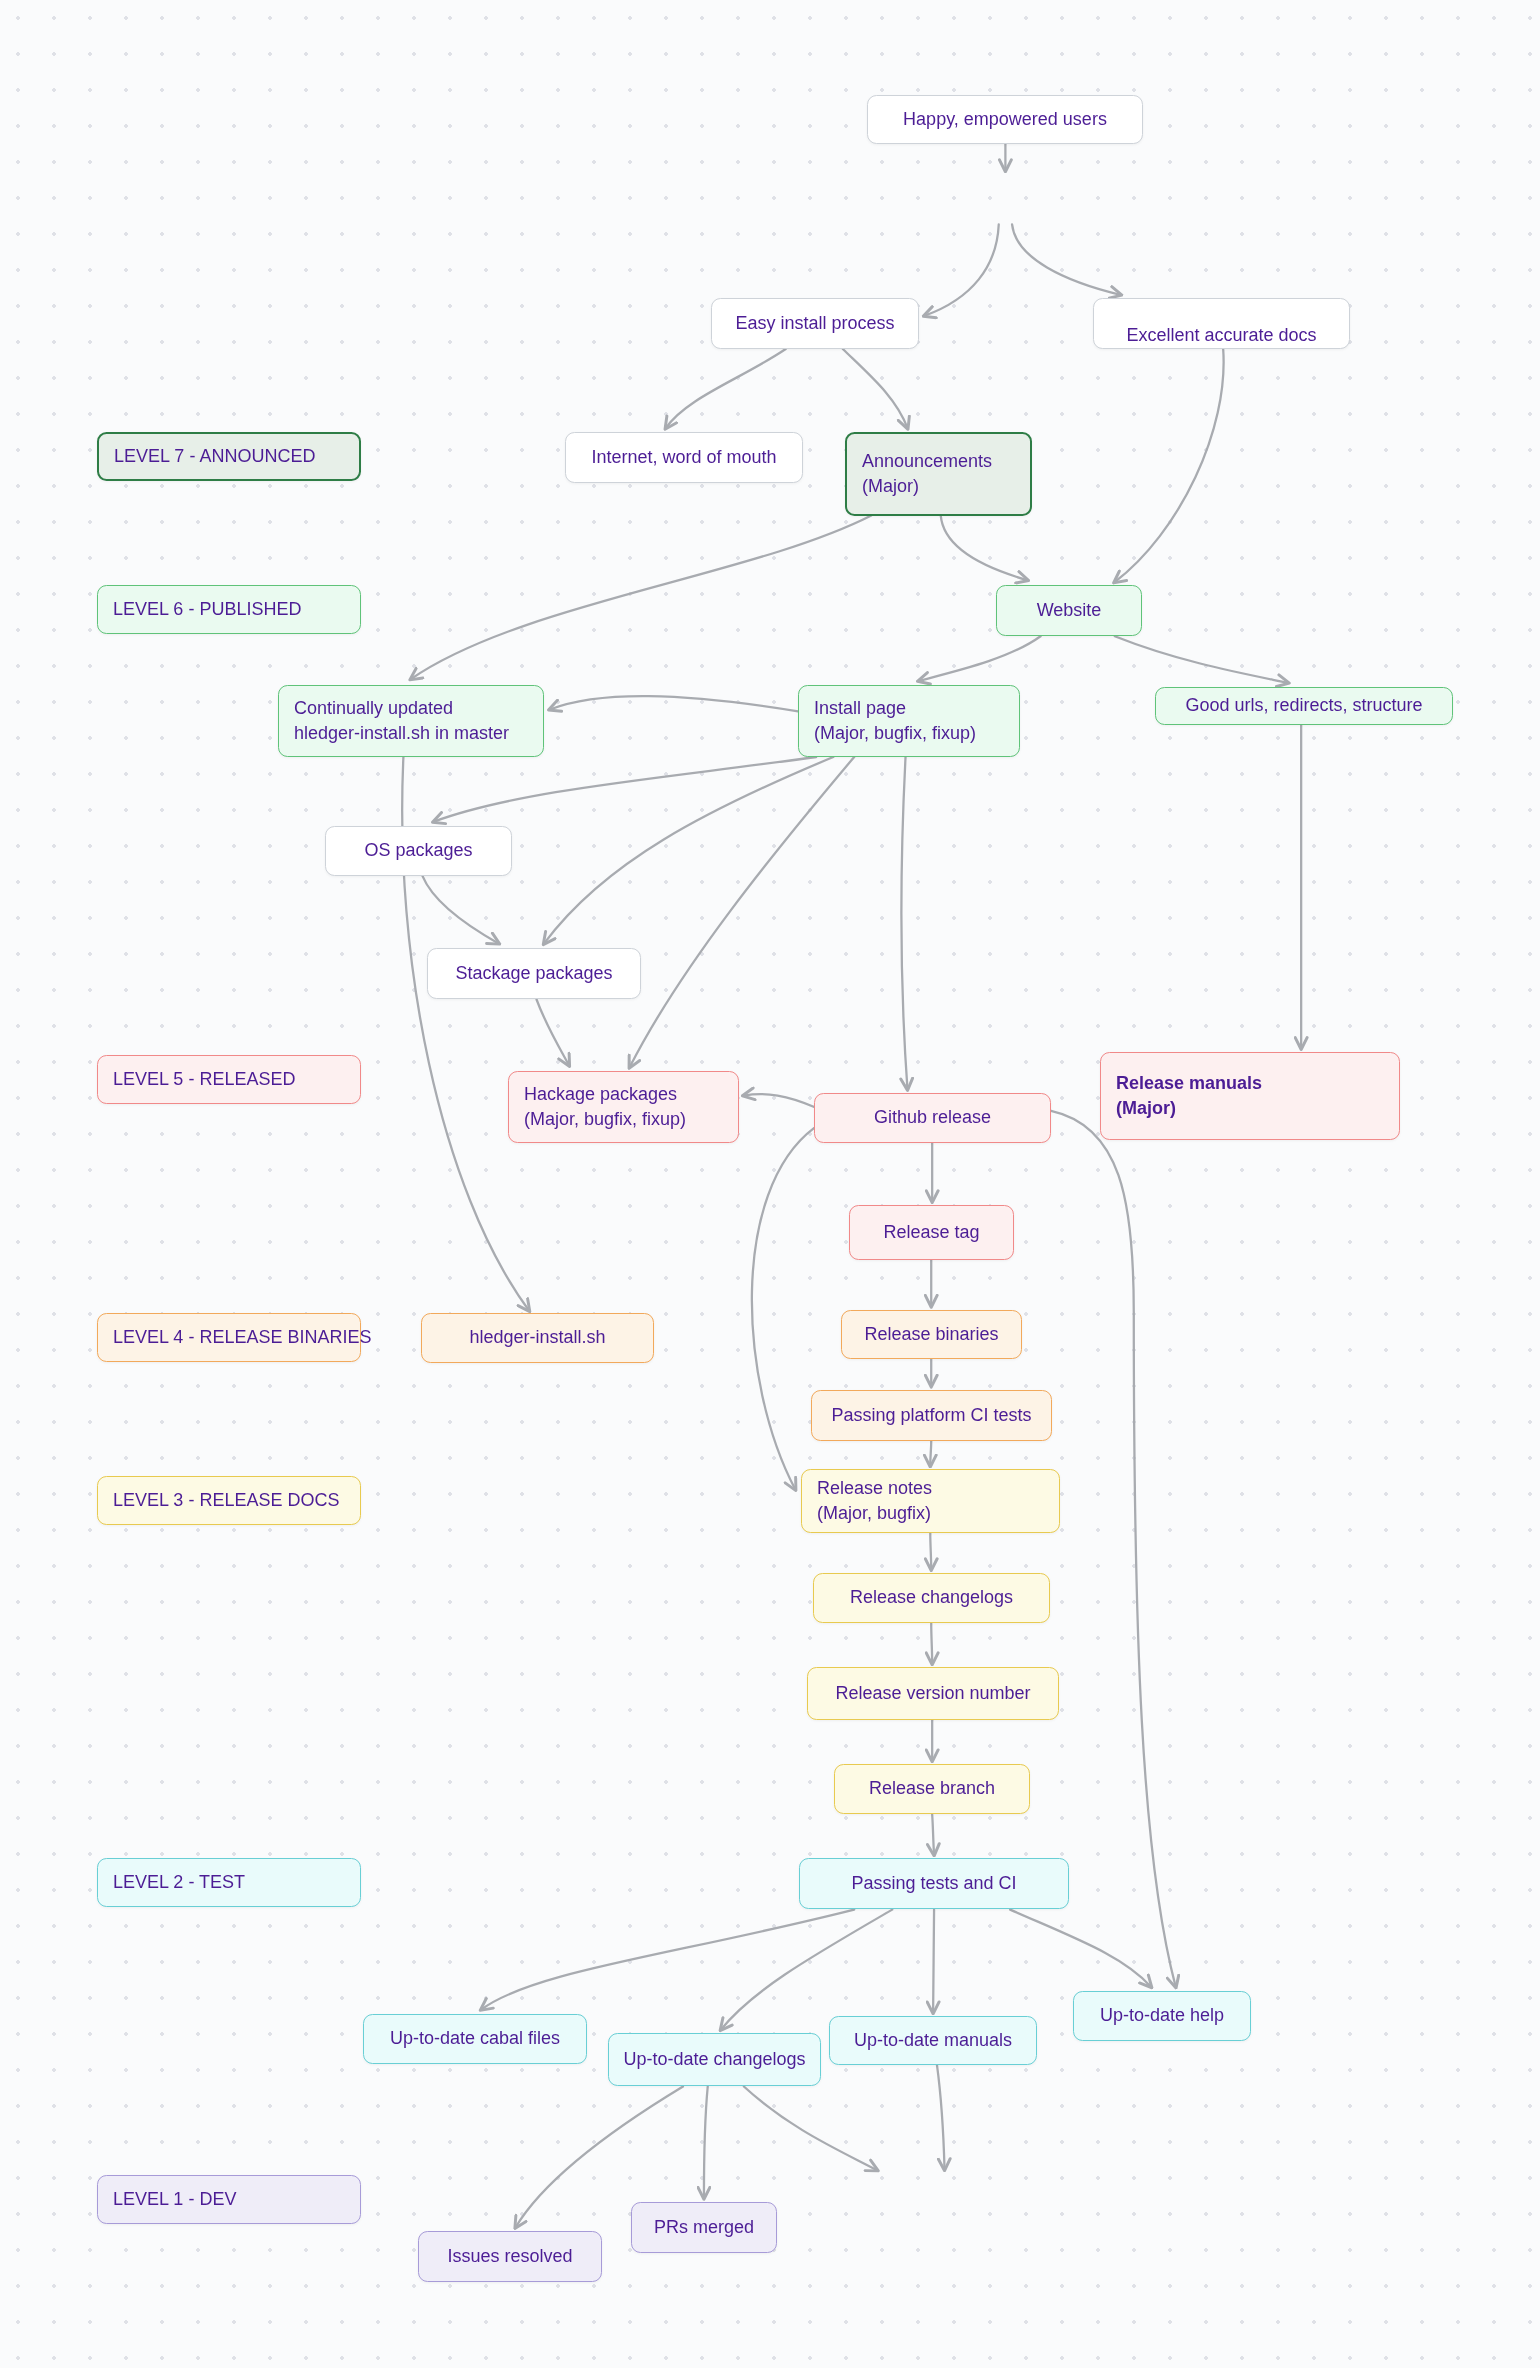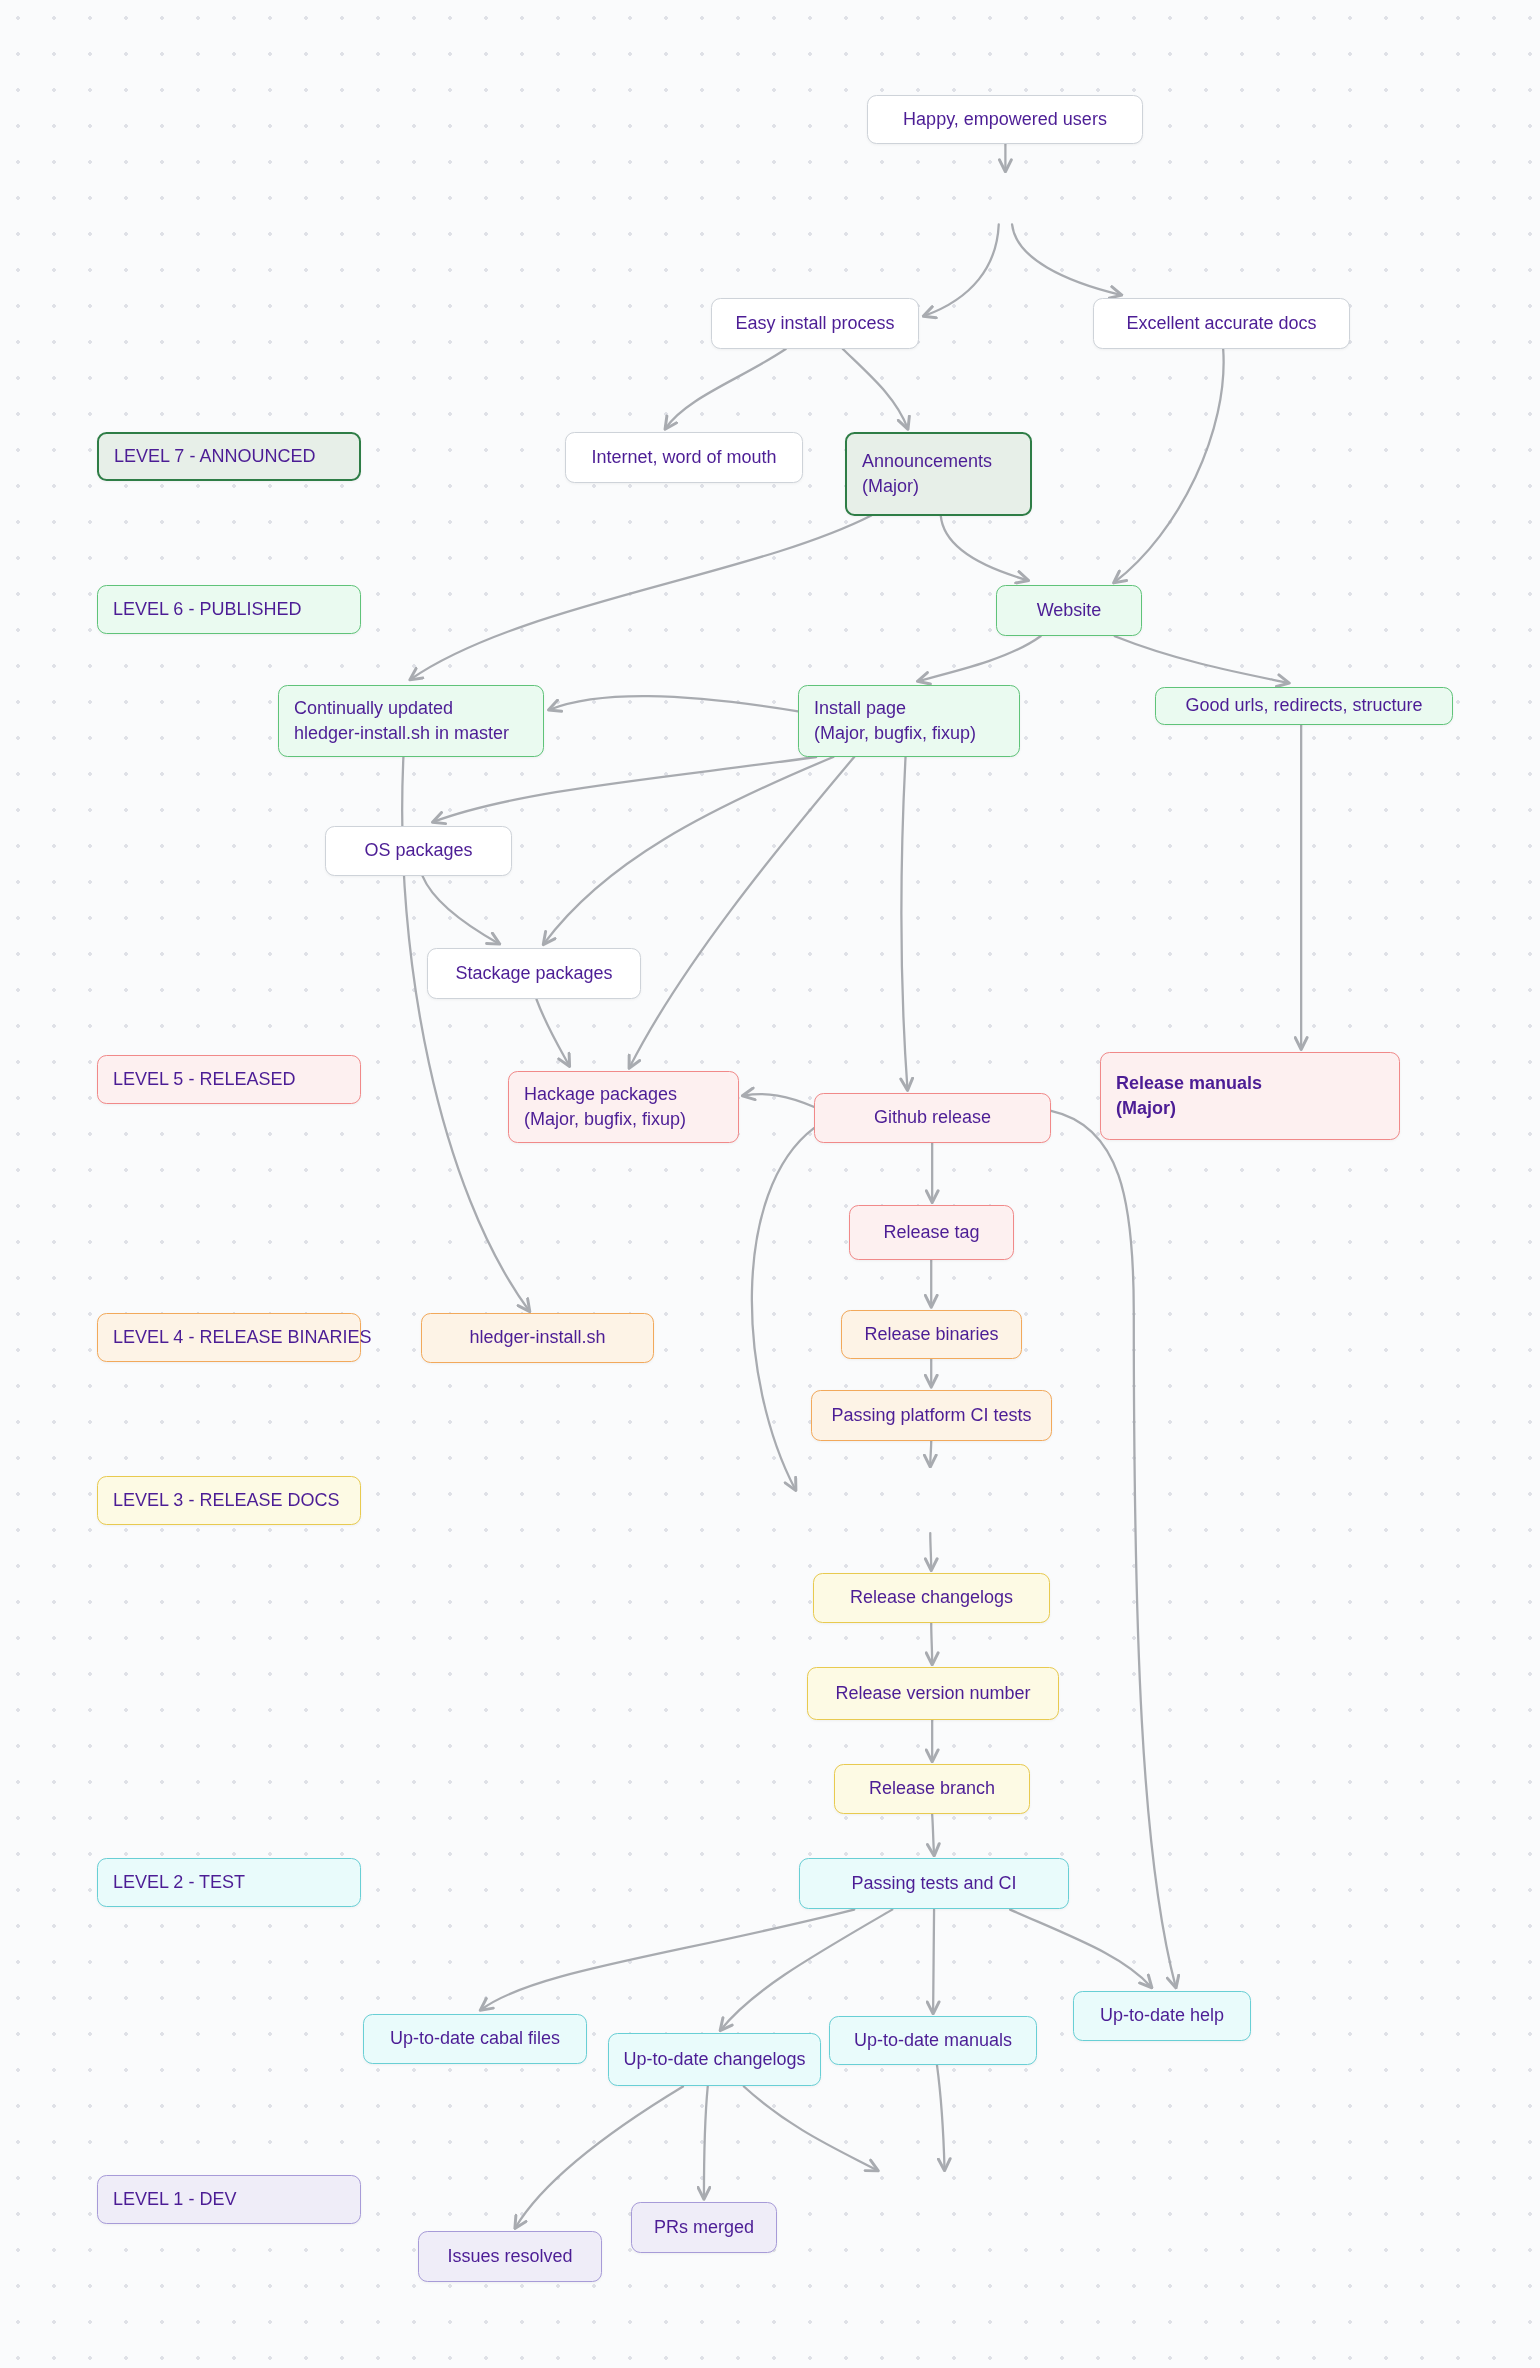--- a/index.html
+++ b/index.html
@@ -94,21 +94,21 @@
     </div>
     <div class="box level" style="left: 97px; top: 2175px; width: 264px; height: 49px; background: rgb(239, 237, 248); border-color: rgb(167, 155, 216);">
       <span class="line">LEVEL 1 - DEV</span>
     </div>
     <div class="box node" style="left: 867px; top: 95px; width: 276px; height: 49px; background: rgb(255, 255, 255); border-color: rgb(206, 211, 217);">
       <span class="line">Happy, empowered users</span>
     </div>
     <div class="box node" style="left: 711px; top: 298px; width: 208px; height: 51px; background: rgb(255, 255, 255); border-color: rgb(206, 211, 217);">
       <span class="line">Easy install process</span>
     </div>
-    <div class="box node" style="left: 1093px; top: 298px; width: 257px; height: 51px; background: rgb(255, 255, 255); border-color: rgb(206, 211, 217);">
+    <div class="box node" style="left: 1093px; top: 298px; width: 257px; height: 51px; background: rgb(255, 255, 255); border-color: rgb(206, 211, 217); justify-content: flex-end;">
       <span class="line">Excellent accurate docs</span>
     </div>
     <div class="box node" style="left: 565px; top: 432px; width: 238px; height: 51px; background: rgb(255, 255, 255); border-color: rgb(206, 211, 217);">
       <span class="line">Internet, word of mouth</span>
     </div>
     <div class="box node multi" style="left: 845px; top: 432px; width: 187px; height: 84px; background: rgb(231, 239, 232); border-color: rgb(46, 125, 70); border-width: 2.4px;">
       <span class="line">Announcements</span>
       <span class="line">(Major)</span>
     </div>
     <div class="box node" style="left: 996px; top: 585px; width: 146px; height: 51px; background: rgb(234, 250, 240); border-color: rgb(95, 195, 121);">
@@ -147,20 +147,24 @@
     </div>
     <div class="box node" style="left: 421px; top: 1313px; width: 233px; height: 50px; background: rgb(253, 243, 230); border-color: rgb(242, 169, 91);">
       <span class="line">hledger-install.sh</span>
     </div>
     <div class="box node" style="left: 841px; top: 1310px; width: 181px; height: 49px; background: rgb(253, 243, 230); border-color: rgb(242, 169, 91);">
       <span class="line">Release binaries</span>
     </div>
     <div class="box node" style="left: 811px; top: 1390px; width: 241px; height: 51px; background: rgb(253, 243, 230); border-color: rgb(242, 169, 91);">
       <span class="line">Passing platform CI tests</span>
     </div>
+    <div class="box node multi" style="left: 801px; top: 1469px; width: 259px; height: 64px; background: rgb(253, 250, 228); border-color: rgb(232, 202, 79);">
+      <span class="line">Release notes</span>
+      <span class="line">(Major, bugfix)</span>
+    </div>
     <div class="box node" style="left: 813px; top: 1573px; width: 237px; height: 50px; background: rgb(253, 250, 228); border-color: rgb(232, 202, 79);">
       <span class="line">Release changelogs</span>
     </div>
     <div class="box node" style="left: 807px; top: 1667px; width: 252px; height: 53px; background: rgb(253, 250, 228); border-color: rgb(232, 202, 79);">
       <span class="line">Release version number</span>
     </div>
     <div class="box node" style="left: 834px; top: 1764px; width: 196px; height: 50px; background: rgb(253, 250, 228); border-color: rgb(232, 202, 79);">
       <span class="line">Release branch</span>
     </div>
     <div class="box node" style="left: 799px; top: 1858px; width: 270px; height: 51px; background: rgb(233, 251, 251); border-color: rgb(104, 207, 213);">

